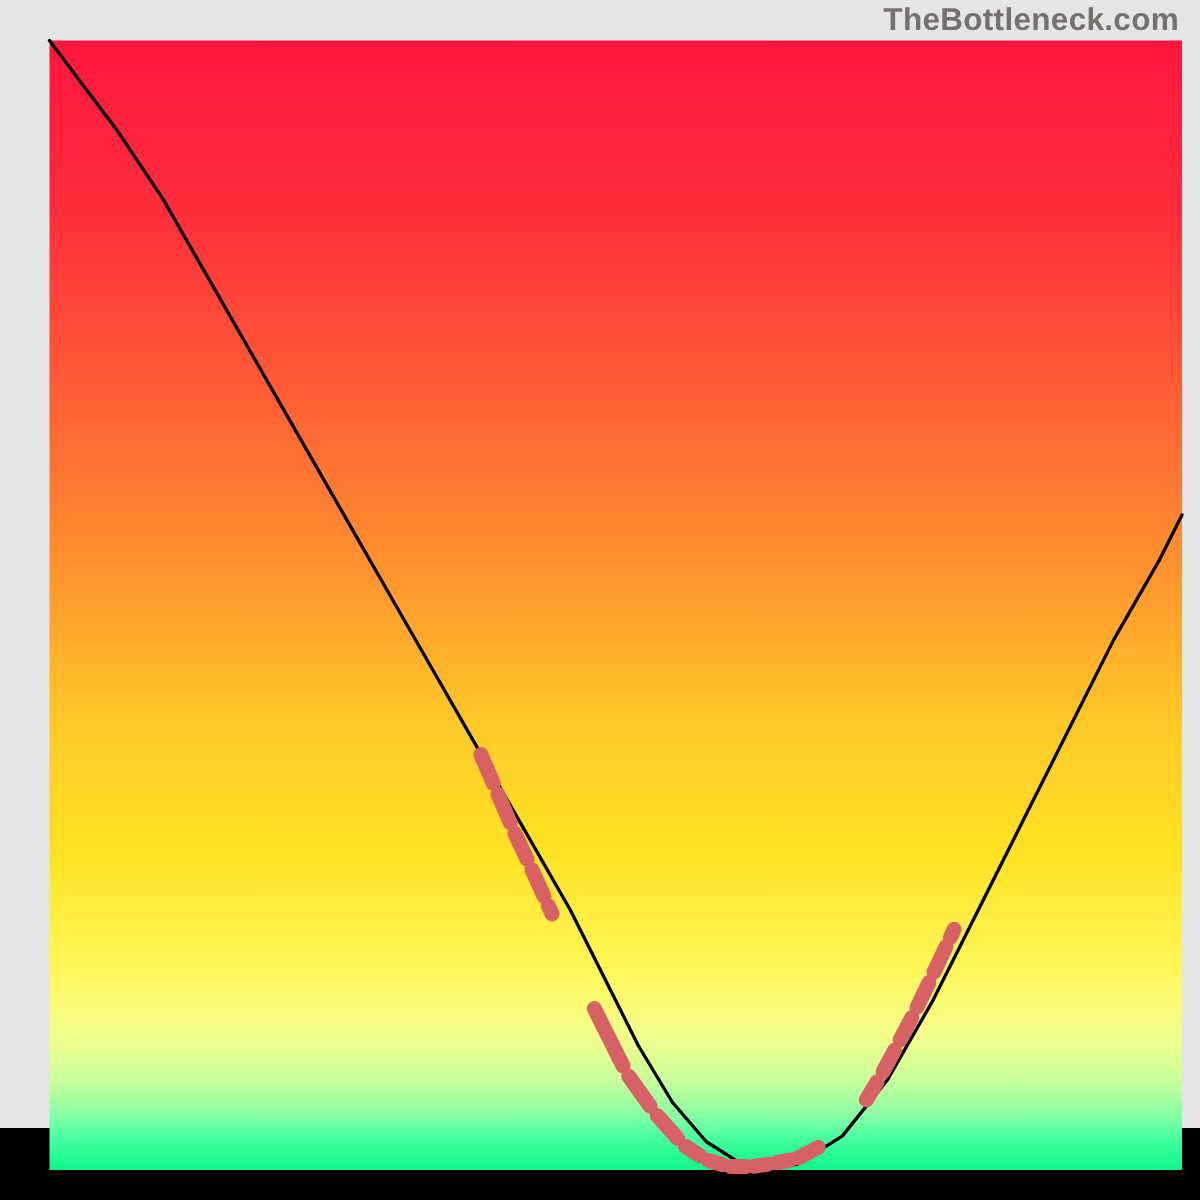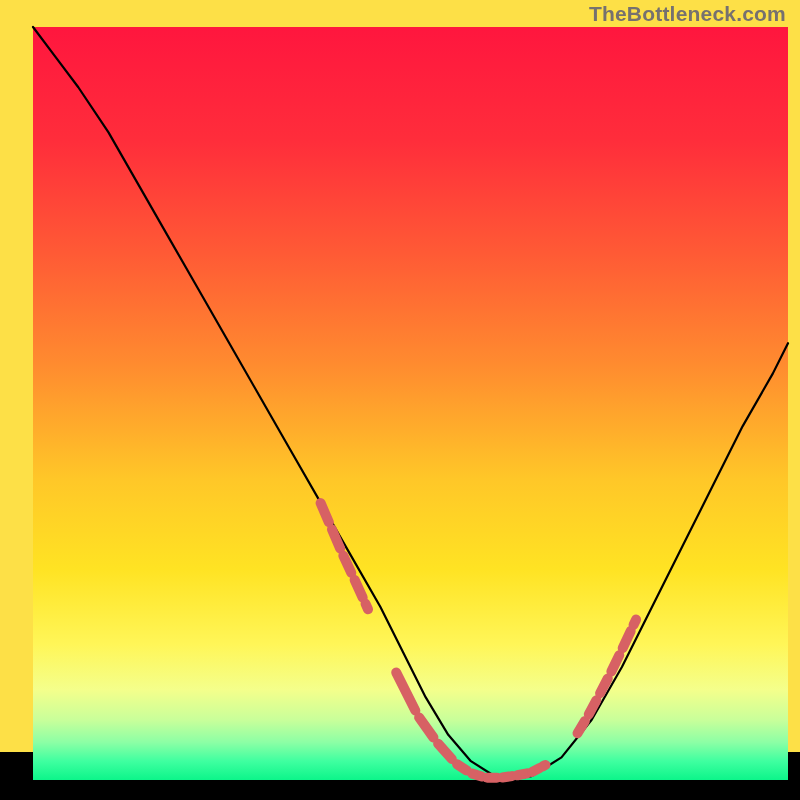--- a/index.html
+++ b/index.html
@@ -7,21 +7,21 @@
     padding: 0;
     width: 800px;
     height: 800px;
     background: #000000;
     overflow: hidden;
   }
   .stage {
     position: relative;
     width: 800px;
     height: 752px;
-    background: #fde047;
+    background: #e5e5e5;
   }
   .attribution {
     position: absolute;
     top: 2px;
     right: 14px;
     font-family: Arial, Helvetica, sans-serif;
     font-size: 21px;
     font-weight: bold;
     color: #76716f;
     letter-spacing: 0.2px;

